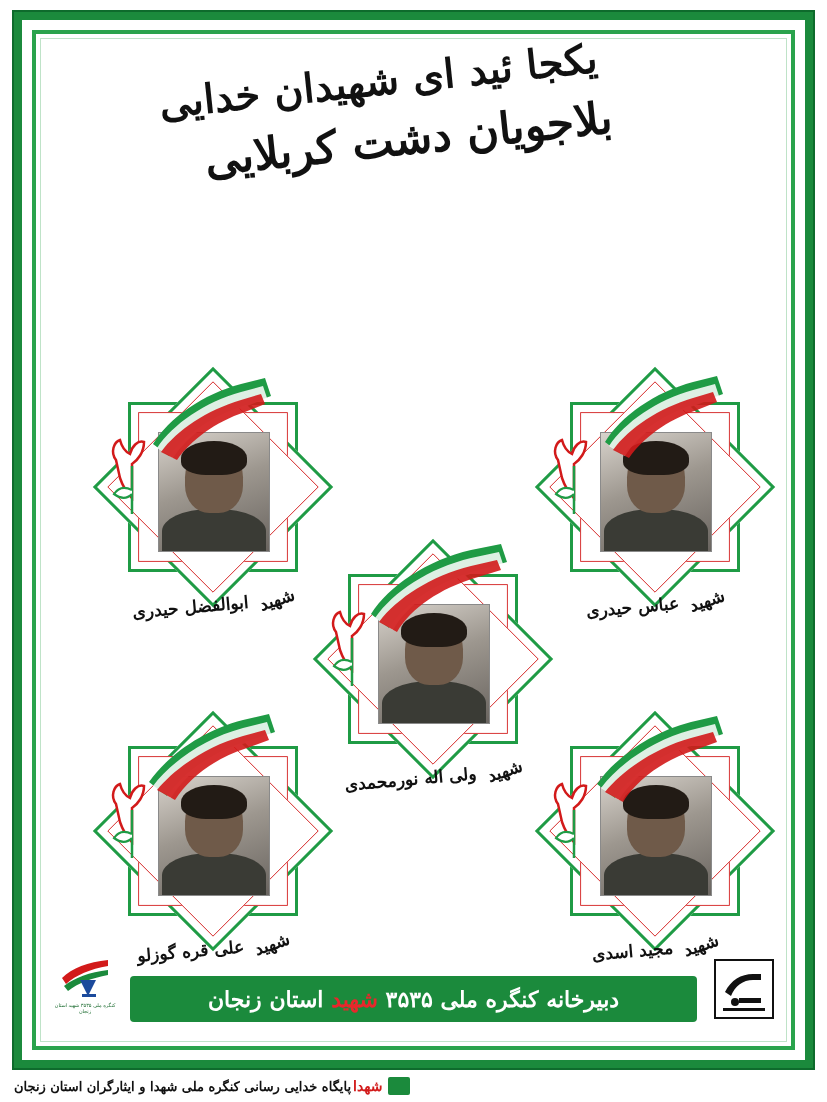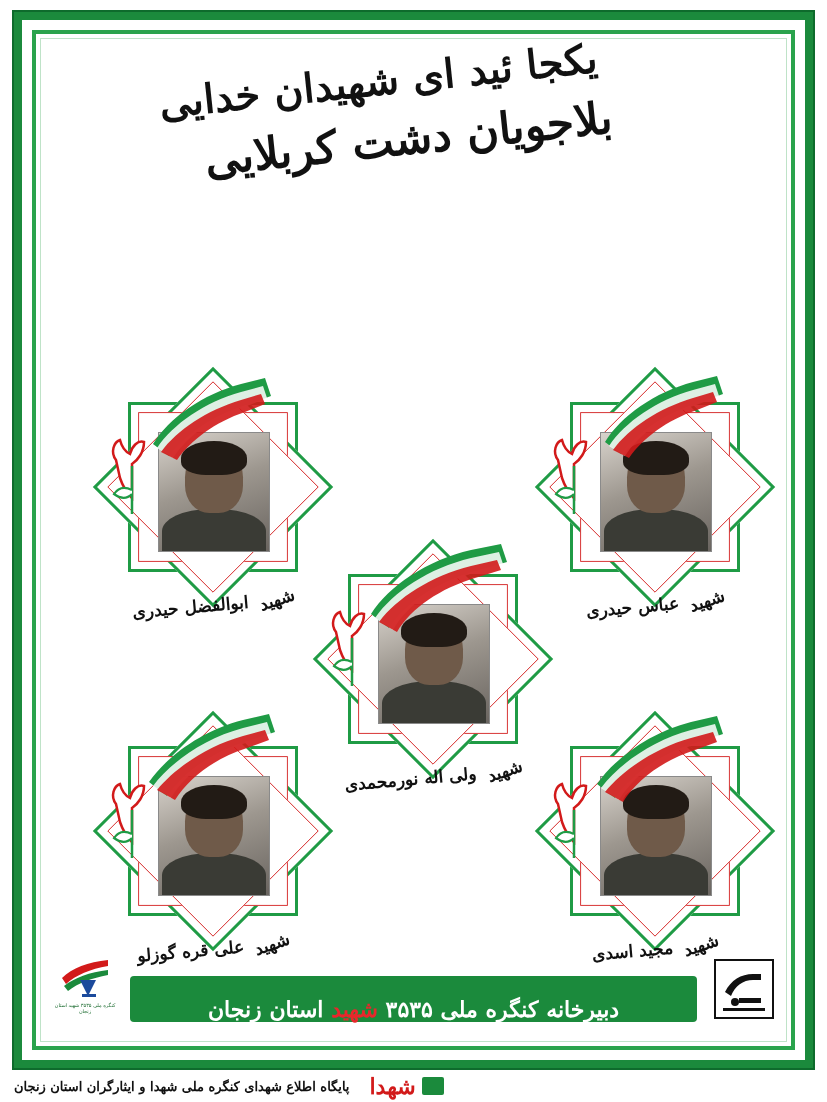--- a/index.html
+++ b/index.html
@@ -250,21 +250,21 @@
   
   .footer-bar {
     position: absolute;
     bottom: 16px;
     right: 86px;
     left: 86px;
     height: 46px;
     background: #1b8a3c;
     border-radius: 4px;
     display: flex;
-    align-items: flex-end;
+    align-items: center;
     justify-content: center;
     direction: rtl;
   }
   .footer-bar .txt {
     font-family: "DejaVu Serif", serif;
     font-size: 22px;
     font-weight: bold;
     color: #ffffff;
     letter-spacing: 0px;
   }
@@ -320,25 +320,25 @@
   }
   .bottom-strip .site {
     font-family: "DejaVu Serif", serif;
     font-size: 13px;
     font-weight: bold;
     color: #111111;
     margin-left: 6px;
   }
   .bottom-strip .brand {
     font-family: "DejaVu Serif", serif;
-    font-size: 22px;
+    font-size: 14px;
     font-weight: bold;
     color: #d21a1a;
     margin-right: 6px;
-    margin-left: 20px;
+    margin-left: 2px;
   }
   .bottom-strip .mark {
     width: 22px;
     height: 18px;
     background: #1b8a3c;
     margin-right: 6px;
     border-radius: 2px;
   }
 </style>
 </head>
@@ -529,16 +529,16 @@
         <rect x="24" y="42" width="14" height="3" fill="#1b4a9c"></rect>
       </svg>
       <div class="logo-caption">کنگره ملی ۳۵۳۵ شهید استان زنجان</div>
     </div>
 
   </div>
 
   <div class="bottom-strip">
     <div class="mark"></div>
     <div class="brand">شهدا</div>
-    <div class="site">پایگاه اطلاع شهدای کنگره ملی شهدا و ایثارگران استان زنجان</div>
+    <div class="site">پایگاه خدایی رسانی کنگره ملی شهدا و ایثارگران استان زنجان</div>
   </div>
 
 </div>
 
 </body></html>

